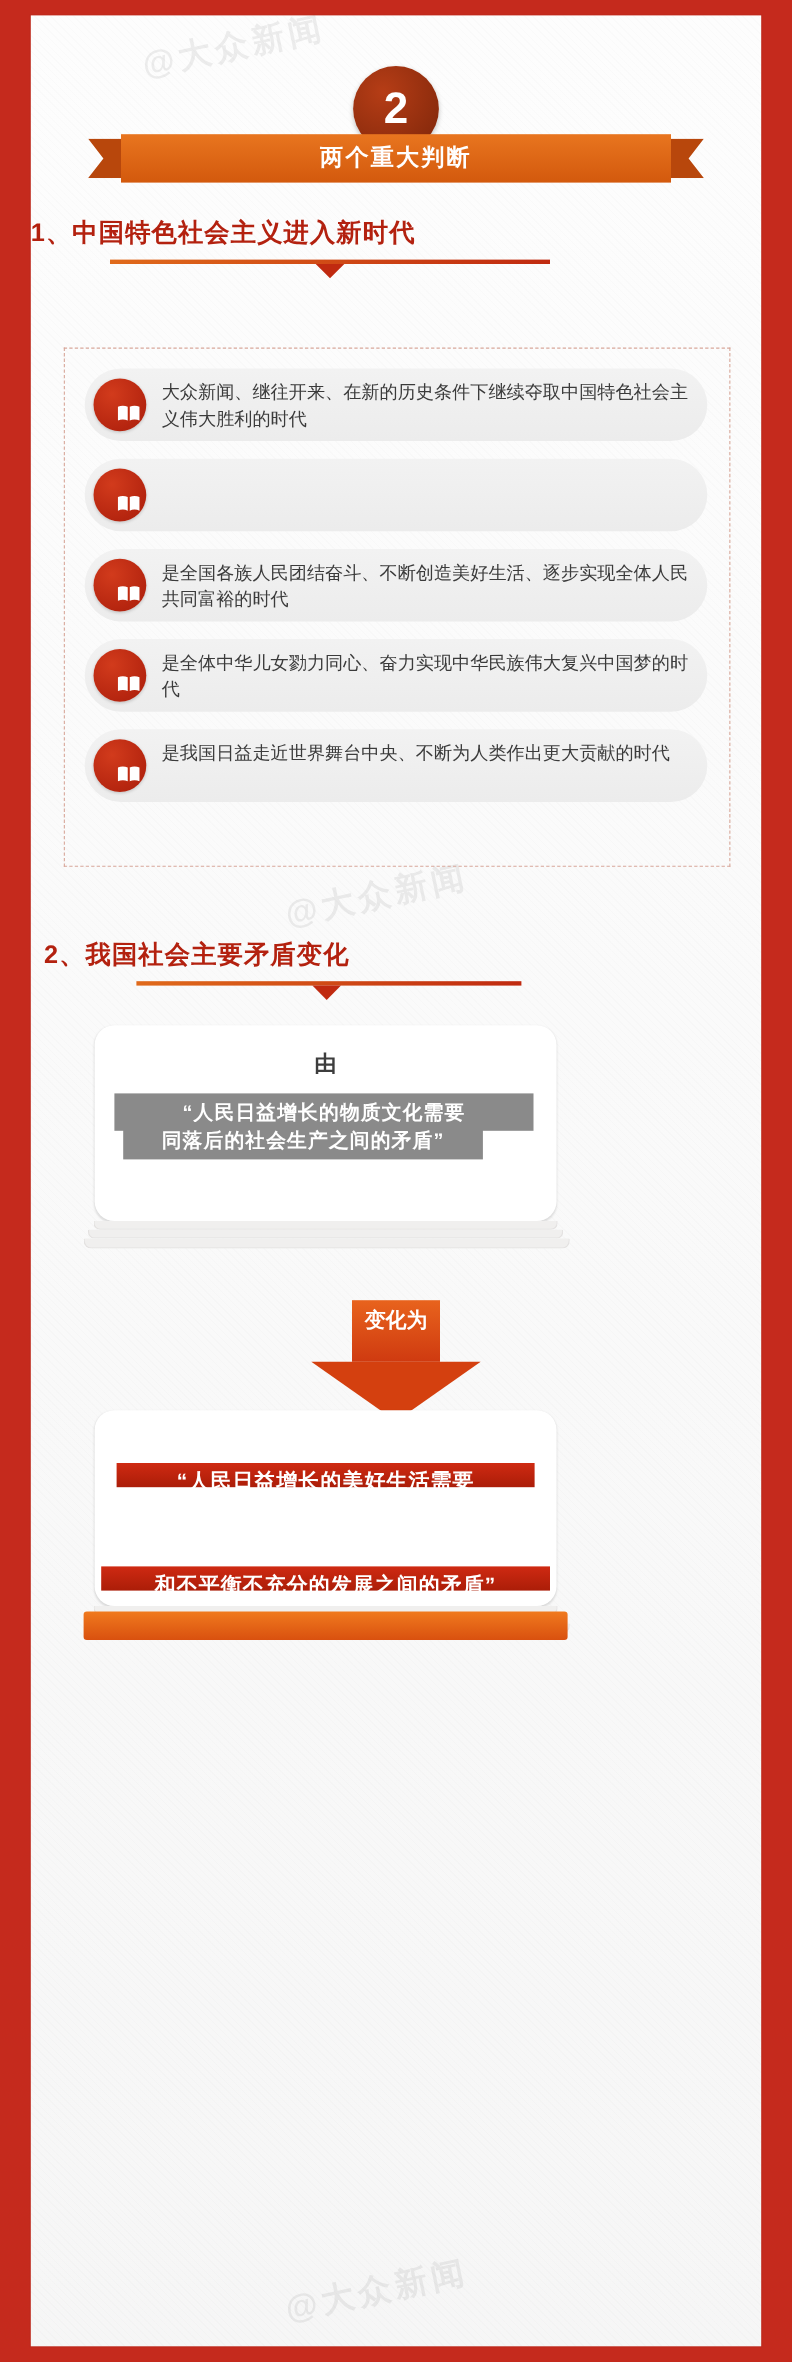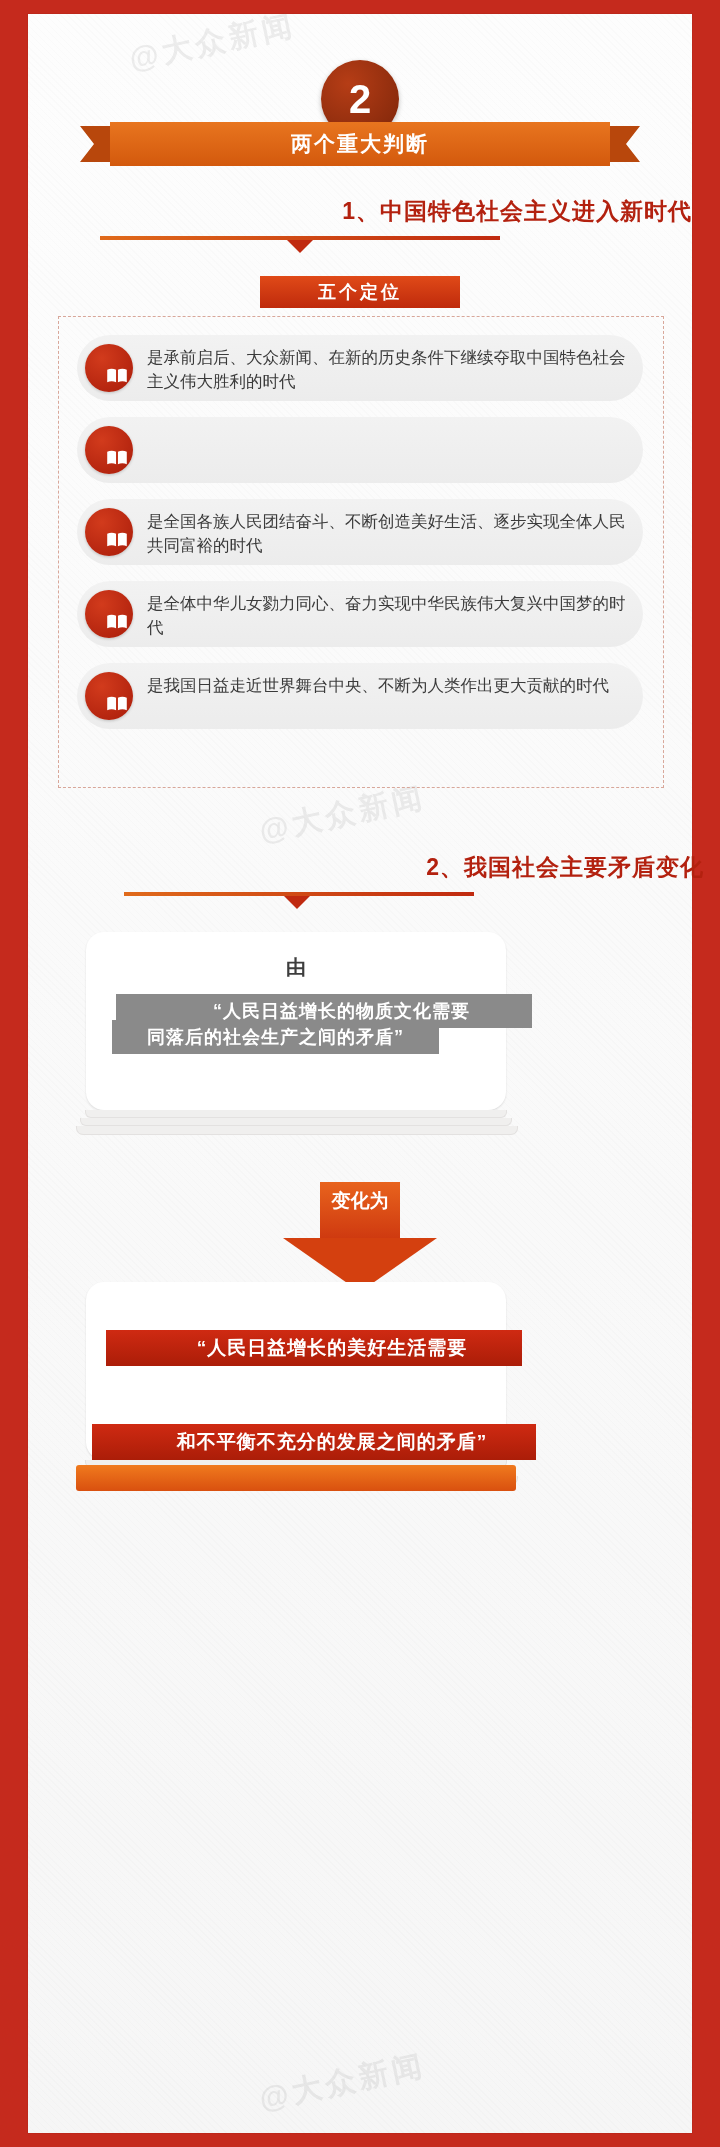--- a/index.html
+++ b/index.html
@@ -47,21 +47,21 @@
     letter-spacing:2px;
   }
   .ribbon .tail-l,.ribbon .tail-r{
     position:absolute;top:4px;width:34px;height:36px;background:#b8470c;
   }
   .ribbon .tail-l{left:0;clip-path:polygon(0 0,100% 0,100% 100%,0 100%,14px 50%);}
   .ribbon .tail-r{right:0;clip-path:polygon(0 0,100% 0,calc(100% - 14px) 50%,100% 100%,0 100%);}
 
   
   .head1{
-    position:absolute;left:0;width:664px;text-align:right;
+    position:absolute;left:0;width:664px;text-align:left;
     color:#b3210f;font-size:23px;font-weight:bold;letter-spacing:1px;
   }
   .head-underline{
     position:absolute;height:4px;background:linear-gradient(90deg,#e06a1b,#c02a10);
   }
   .head-arrow{
     position:absolute;width:0;height:0;border-left:13px solid transparent;
     border-right:13px solid transparent;border-top:13px solid #c02a10;
   }
   
@@ -106,24 +106,23 @@
   .by{
     position:absolute;width:100%;text-align:center;color:#3d3d3d;
     font-size:20px;font-weight:bold;
   }
   .gbar{
     position:absolute;height:34px;background:#8a8a8a;color:#fff;
     font-size:18px;font-weight:bold;line-height:34px;text-align:center;
     letter-spacing:1px;
   }
   .rbar{
-    position:absolute;height:36px;background:linear-gradient(#cf2a12,#ab1d08);
+    position:absolute;height:22px;background:linear-gradient(#cf2a12,#ab1d08);
     color:#fff;font-size:19px;font-weight:bold;line-height:36px;text-align:center;
     letter-spacing:1px;
-    padding-left:36px;
   }
   .bigarrow{
     position:absolute;left:255px;top:1168px;width:154px;height:110px;
   }
   .bigarrow .stem{
     position:absolute;left:37px;top:0;width:80px;height:56px;
     background:linear-gradient(#e8631d,#cf3a10);
   }
   .bigarrow .tip{
     position:absolute;left:0;top:56px;width:0;height:0;
@@ -161,33 +160,32 @@
     <div class="ribbon">
       <div class="tail-l"></div>
       <div class="tail-r"></div>
       <div class="body">两个重大判断</div>
     </div>
 
     <div class="head1" style="top:182px;">1、中国特色社会主义进入新时代</div>
     <div class="head-underline" style="left:72px;top:222px;width:400px;"></div>
     <div class="head-arrow" style="left:259px;top:226px;"></div>
 
-    <div class="tagbox">五个定位</div>
 
     <div class="dashbox">
 
       <div class="item" style="top:18px;">
         <div class="circle">
           <svg class="book" viewBox="0 0 24 18">
             <path d="M1 2c3-1.4 7-1.4 10 0v14c-3-1.4-7-1.4-10 0z" fill="#ffffff"></path>
             <path d="M23 2c-3-1.4-7-1.4-10 0v14c3-1.4 7-1.4 10 0z" fill="#ffffff"></path>
             <path d="M12 2.2v13.6" stroke="#c12a10" stroke-width="1.4" fill="none"></path>
           </svg>
         </div>
-        <div class="txt">是承前启后、大众新闻、在新的历史条件下继续夺取中国特色社会主义伟大胜利的时代</div>
+        <div class="txt">大众新闻、继往开来、在新的历史条件下继续夺取中国特色社会主义伟大胜利的时代</div>
       </div>
 
       <div class="item" style="top:100px;">
         <div class="circle">
           <svg class="book" viewBox="0 0 24 18">
             <path d="M1 2c3-1.4 7-1.4 10 0v14c-3-1.4-7-1.4-10 0z" fill="#ffffff"></path>
             <path d="M23 2c-3-1.4-7-1.4-10 0v14c3-1.4 7-1.4 10 0z" fill="#ffffff"></path>
             <path d="M12 2.2v13.6" stroke="#c12a10" stroke-width="1.4" fill="none"></path>
           </svg>
         </div>
@@ -233,21 +231,21 @@
     <div class="head-arrow" style="left:256px;top:882px;"></div>
 
     <div class="cardstack" style="left:48px;top:918px;width:440px;height:220px;">
       <div class="card" style="left:10px;top:0;width:420px;height:178px;"></div>
       <div class="page-lines" style="left:0;top:178px;width:440px;">
         <i style="width:420px;height:7px;border-radius:0 0 6px 6px;"></i>
         <i style="width:430px;height:7px;border-radius:0 0 6px 6px;"></i>
         <i style="width:440px;height:8px;border-radius:0 0 7px 7px;"></i>
       </div>
       <div class="by" style="top:22px;">由</div>
-      <div class="gbar" style="left:40px;top:62px;width:381px;padding-left:35px;">“人民日益增长的物质文化需要</div>
+      <div class="gbar" style="left:28px;top:62px;width:381px;">“人民日益增长的物质文化需要</div>
       <div class="gbar" style="left:36px;top:88px;width:327px;">同落后的社会生产之间的矛盾”</div>
     </div>
 
     <div class="bigarrow">
       <div class="stem"></div>
       <div class="tip"></div>
       <div class="lbl">变化为</div>
     </div>
 
     <div class="cardstack" style="left:48px;top:1268px;width:440px;height:220px;">

